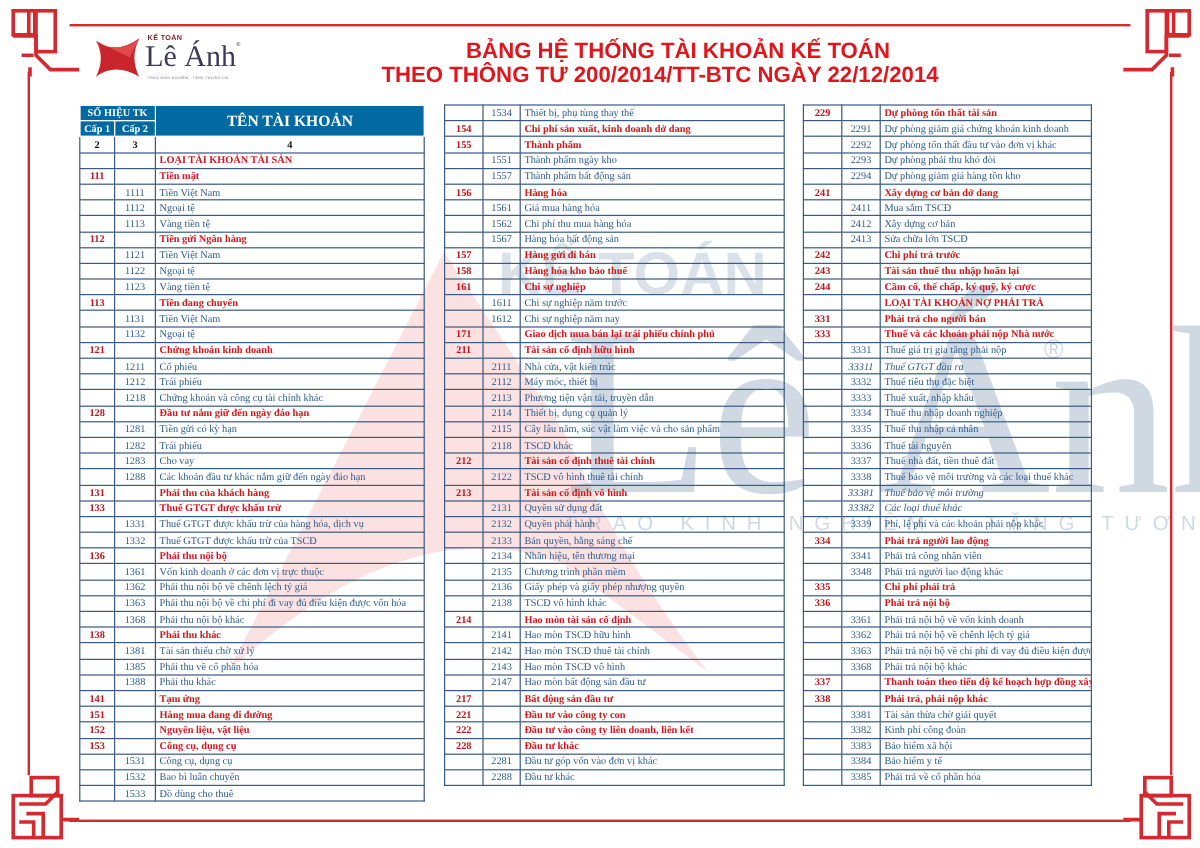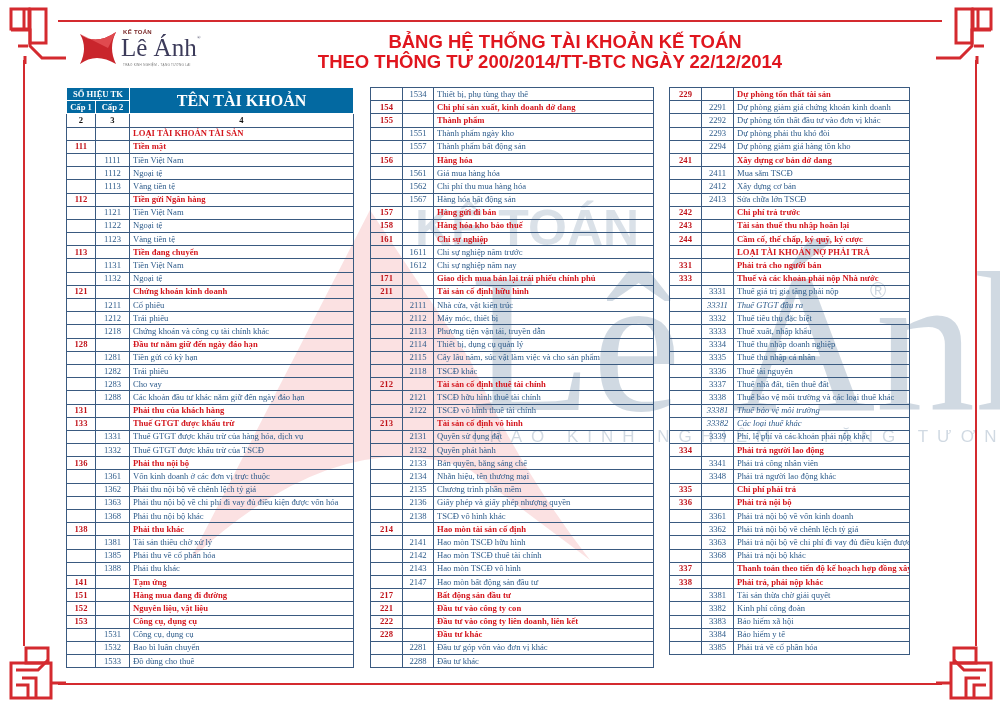--- a/index.html
+++ b/index.html
@@ -25,21 +25,21 @@
 
   table.acct { position: absolute; border-collapse: collapse; font-size: 8.6px; table-layout: fixed; background: transparent; }
   table.acct td, table.acct th { border: 1px solid #3a5a80; height: 13.2px; padding: 0 3px; line-height: 11px; white-space: nowrap; overflow: hidden; }
   table.acct td.c1 { text-align: center; color: #c0141b; font-weight: bold; }
   table.acct td.c2 { text-align: center; color: #2d5b8a; }
   table.acct td.nm { color: #2d5b8a; }
   table.acct tr.l1 td.nm { color: #d4161d; font-weight: bold; }
   table.acct tr.grp td.nm { color: #d4161d; font-weight: bold; }
   table.acct tr.it td.c2, table.acct tr.it td.nm { font-style: italic; margin-left: 27px; }
   table.acct th { background: #0369a1; color: #ffffff; font-weight: bold; text-align: center; border-color: #ffffff; }
-  table.acct th.big { font-size: 16px; border-left-color:#fff; }
+  table.acct th.big { font-size: 13px; border-left-color:#fff; }
   table.acct tr.num td { text-align: center; font-weight: bold; color: #111; }
 
   #t1 { left: 66px; top: 87px; width: 288px; }
   #t2 { left: 370px; top: 87px; width: 284px; }
   #t3 { left: 669px; top: 87px; width: 241px; }
 </style>
 </head>
 <body>
 
 <div class="frame-line" style="left:58px; top:20px; width:884px; height:2px;"></div>
@@ -466,25 +466,20 @@
         <td class="c2">2118</td>
         <td class="nm">TSCĐ khác</td>
       </tr>
       <tr class="grp">
         <td class="c1">212</td>
         <td class="c2"></td>
         <td class="nm">Tài sản cố định thuê tài chính</td>
       </tr>
       <tr class="sub">
         <td class="c1"></td>
-        <td class="c2">2121</td>
-        <td class="nm">TSCĐ hữu hình thuê tài chính</td>
-      </tr>
-      <tr class="sub">
-        <td class="c1"></td>
         <td class="c2">2122</td>
         <td class="nm">TSCĐ vô hình thuê tài chính</td>
       </tr>
       <tr class="grp">
         <td class="c1">213</td>
         <td class="c2"></td>
         <td class="nm">Tài sản cố định vô hình</td>
       </tr>
       <tr class="sub">
         <td class="c1"></td>

